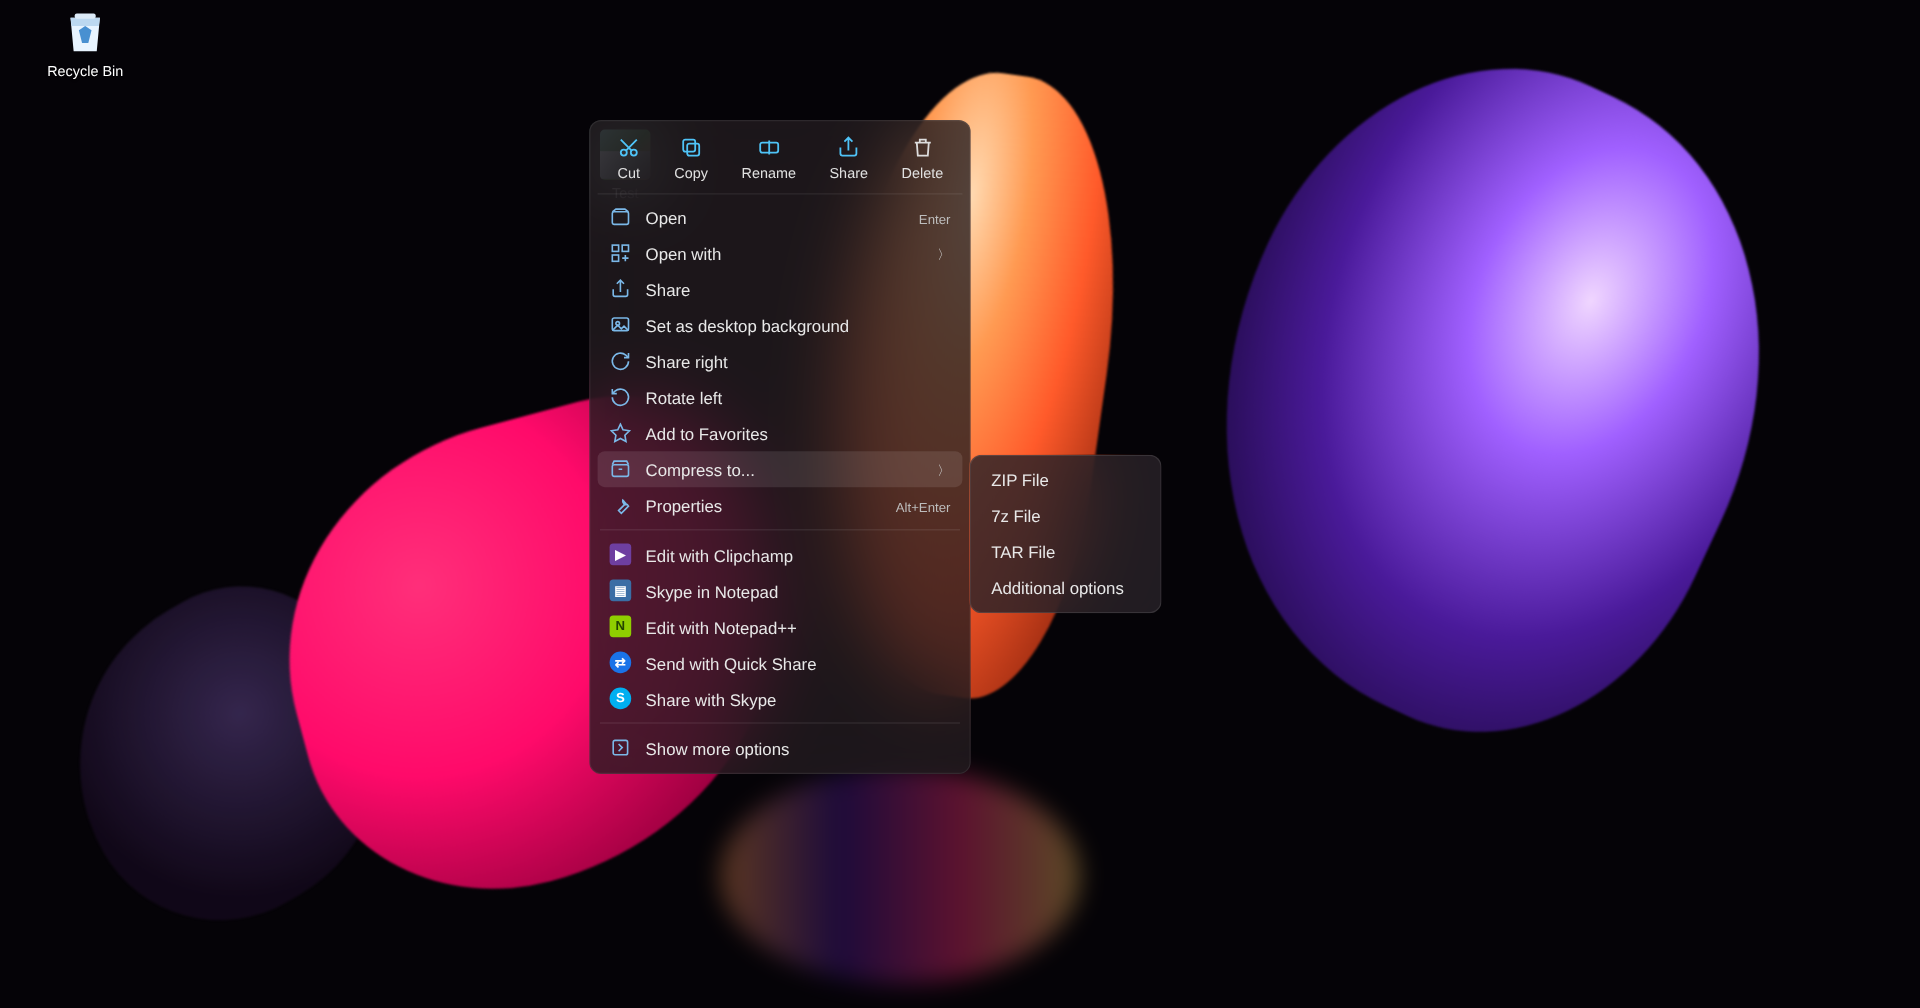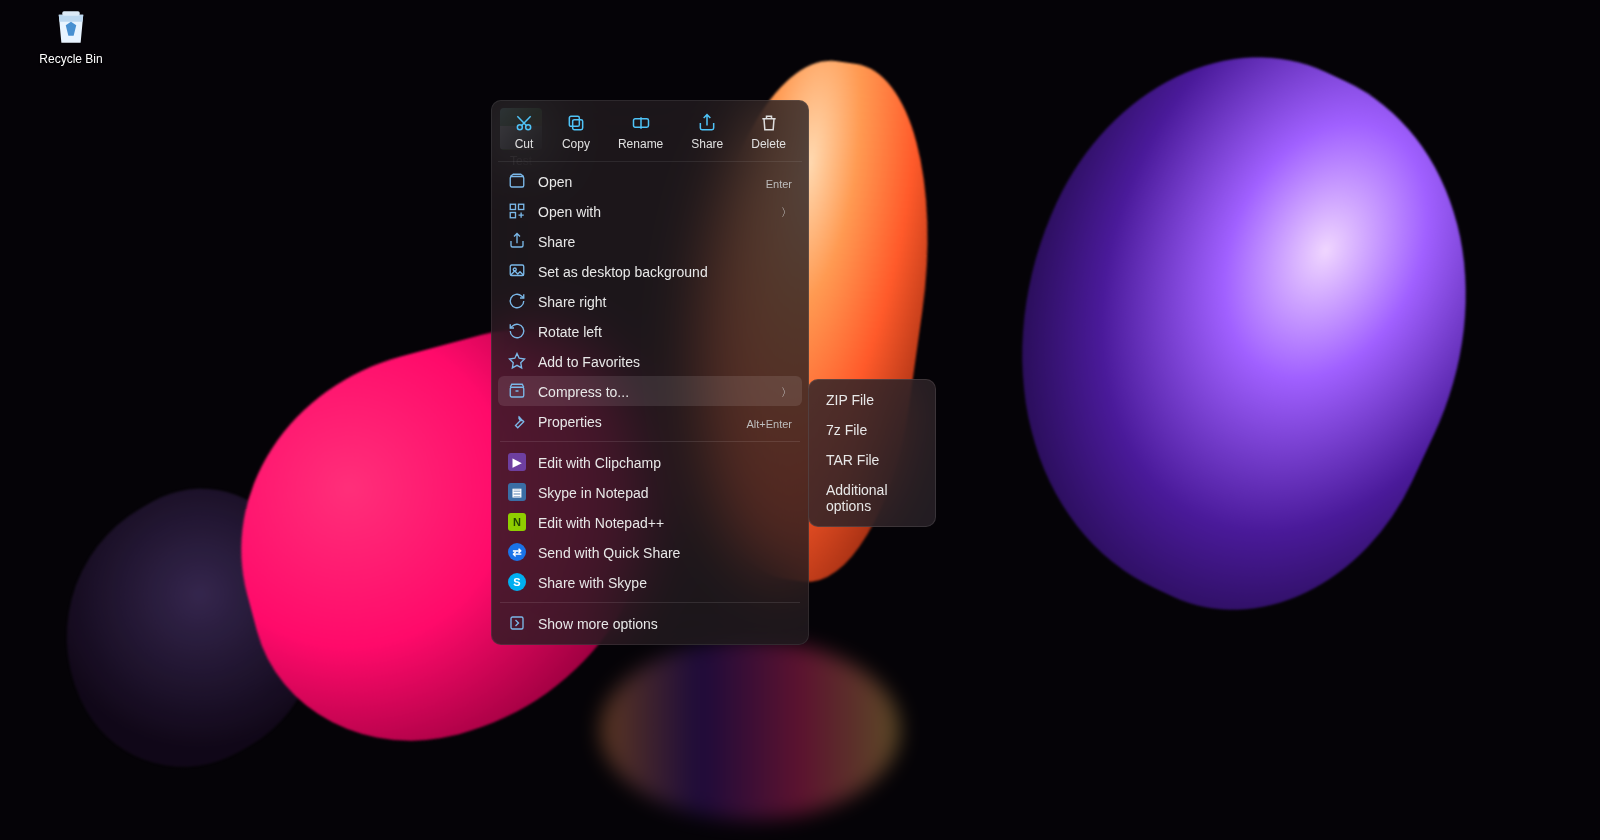--- a/index.html
+++ b/index.html
@@ -35,21 +35,21 @@
 .ctx-item:hover, .ctx-item.hov { background:rgba(255,255,255,.10); }
 .ctx-item .ii { width:18px; height:18px; display:flex; align-items:center; justify-content:center; color:#7bb8e8; flex-shrink:0; }
 .ctx-item .ii.app { color:#fff; }
 .ctx-item .lbl { flex:1; }
 .ctx-item .hint { color:#bdbdbd; font-size:11px; }
 .ctx-item .chev { color:#ccc; font-size:11px; }
 
 .ctx-sep { height:1px; background:rgba(255,255,255,.10); margin:5px 2px; }
 
 
-.sub { position:absolute; left:808px; top:379px; width:128px; background:rgba(40,34,40,.82); backdrop-filter:blur(30px); border:1px solid rgba(255,255,255,.10); border-radius:10px; padding:5px; z-index:11; color:#e8e8e8; font-size:14px; }
+.sub { position:absolute; left:808px; top:379px; width:160px; background:rgba(40,34,40,.82); backdrop-filter:blur(30px); border:1px solid rgba(255,255,255,.10); border-radius:10px; padding:5px; z-index:11; color:#e8e8e8; font-size:14px; }
 .sub-item { padding:7px 12px; border-radius:6px; cursor:pointer; }
 
 svg { width:100%; height:100%; }
 
 
 .chip { width:18px; height:18px; border-radius:3px; display:flex; align-items:center; justify-content:center; font-size:11px; font-weight:bold; }
 .chip.clip { background:#6e3fa0; color:#fff; }
 .chip.np   { background:#3a6ea5; color:#fff; }
 .chip.npp  { background:#8fce00; color:#224400; }
 .chip.qs   { background:#1a73e8; color:#fff; border-radius:50%; }

